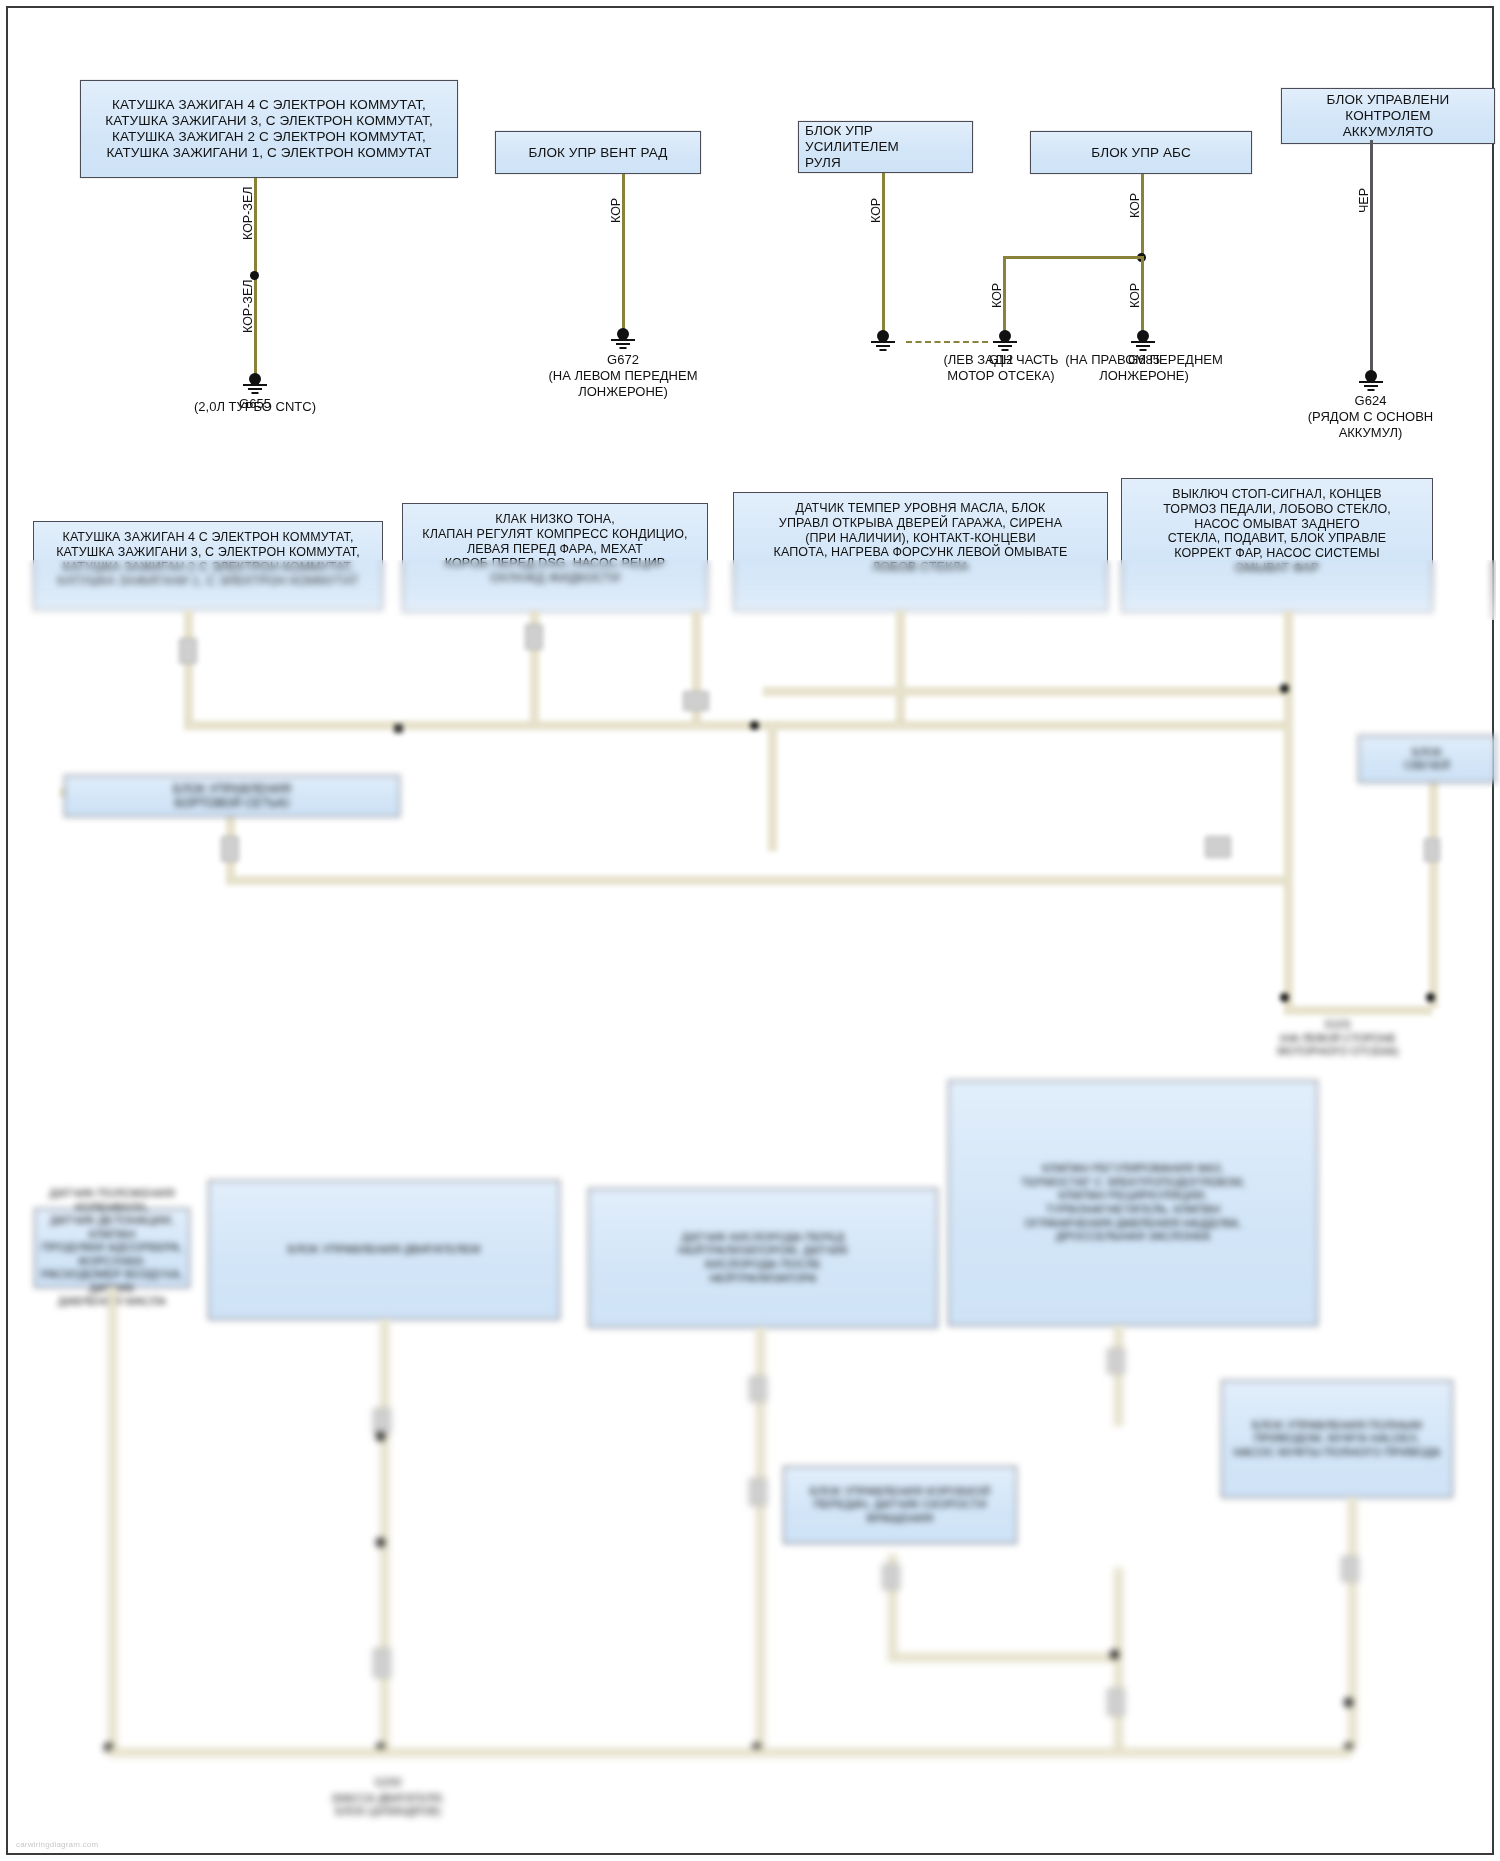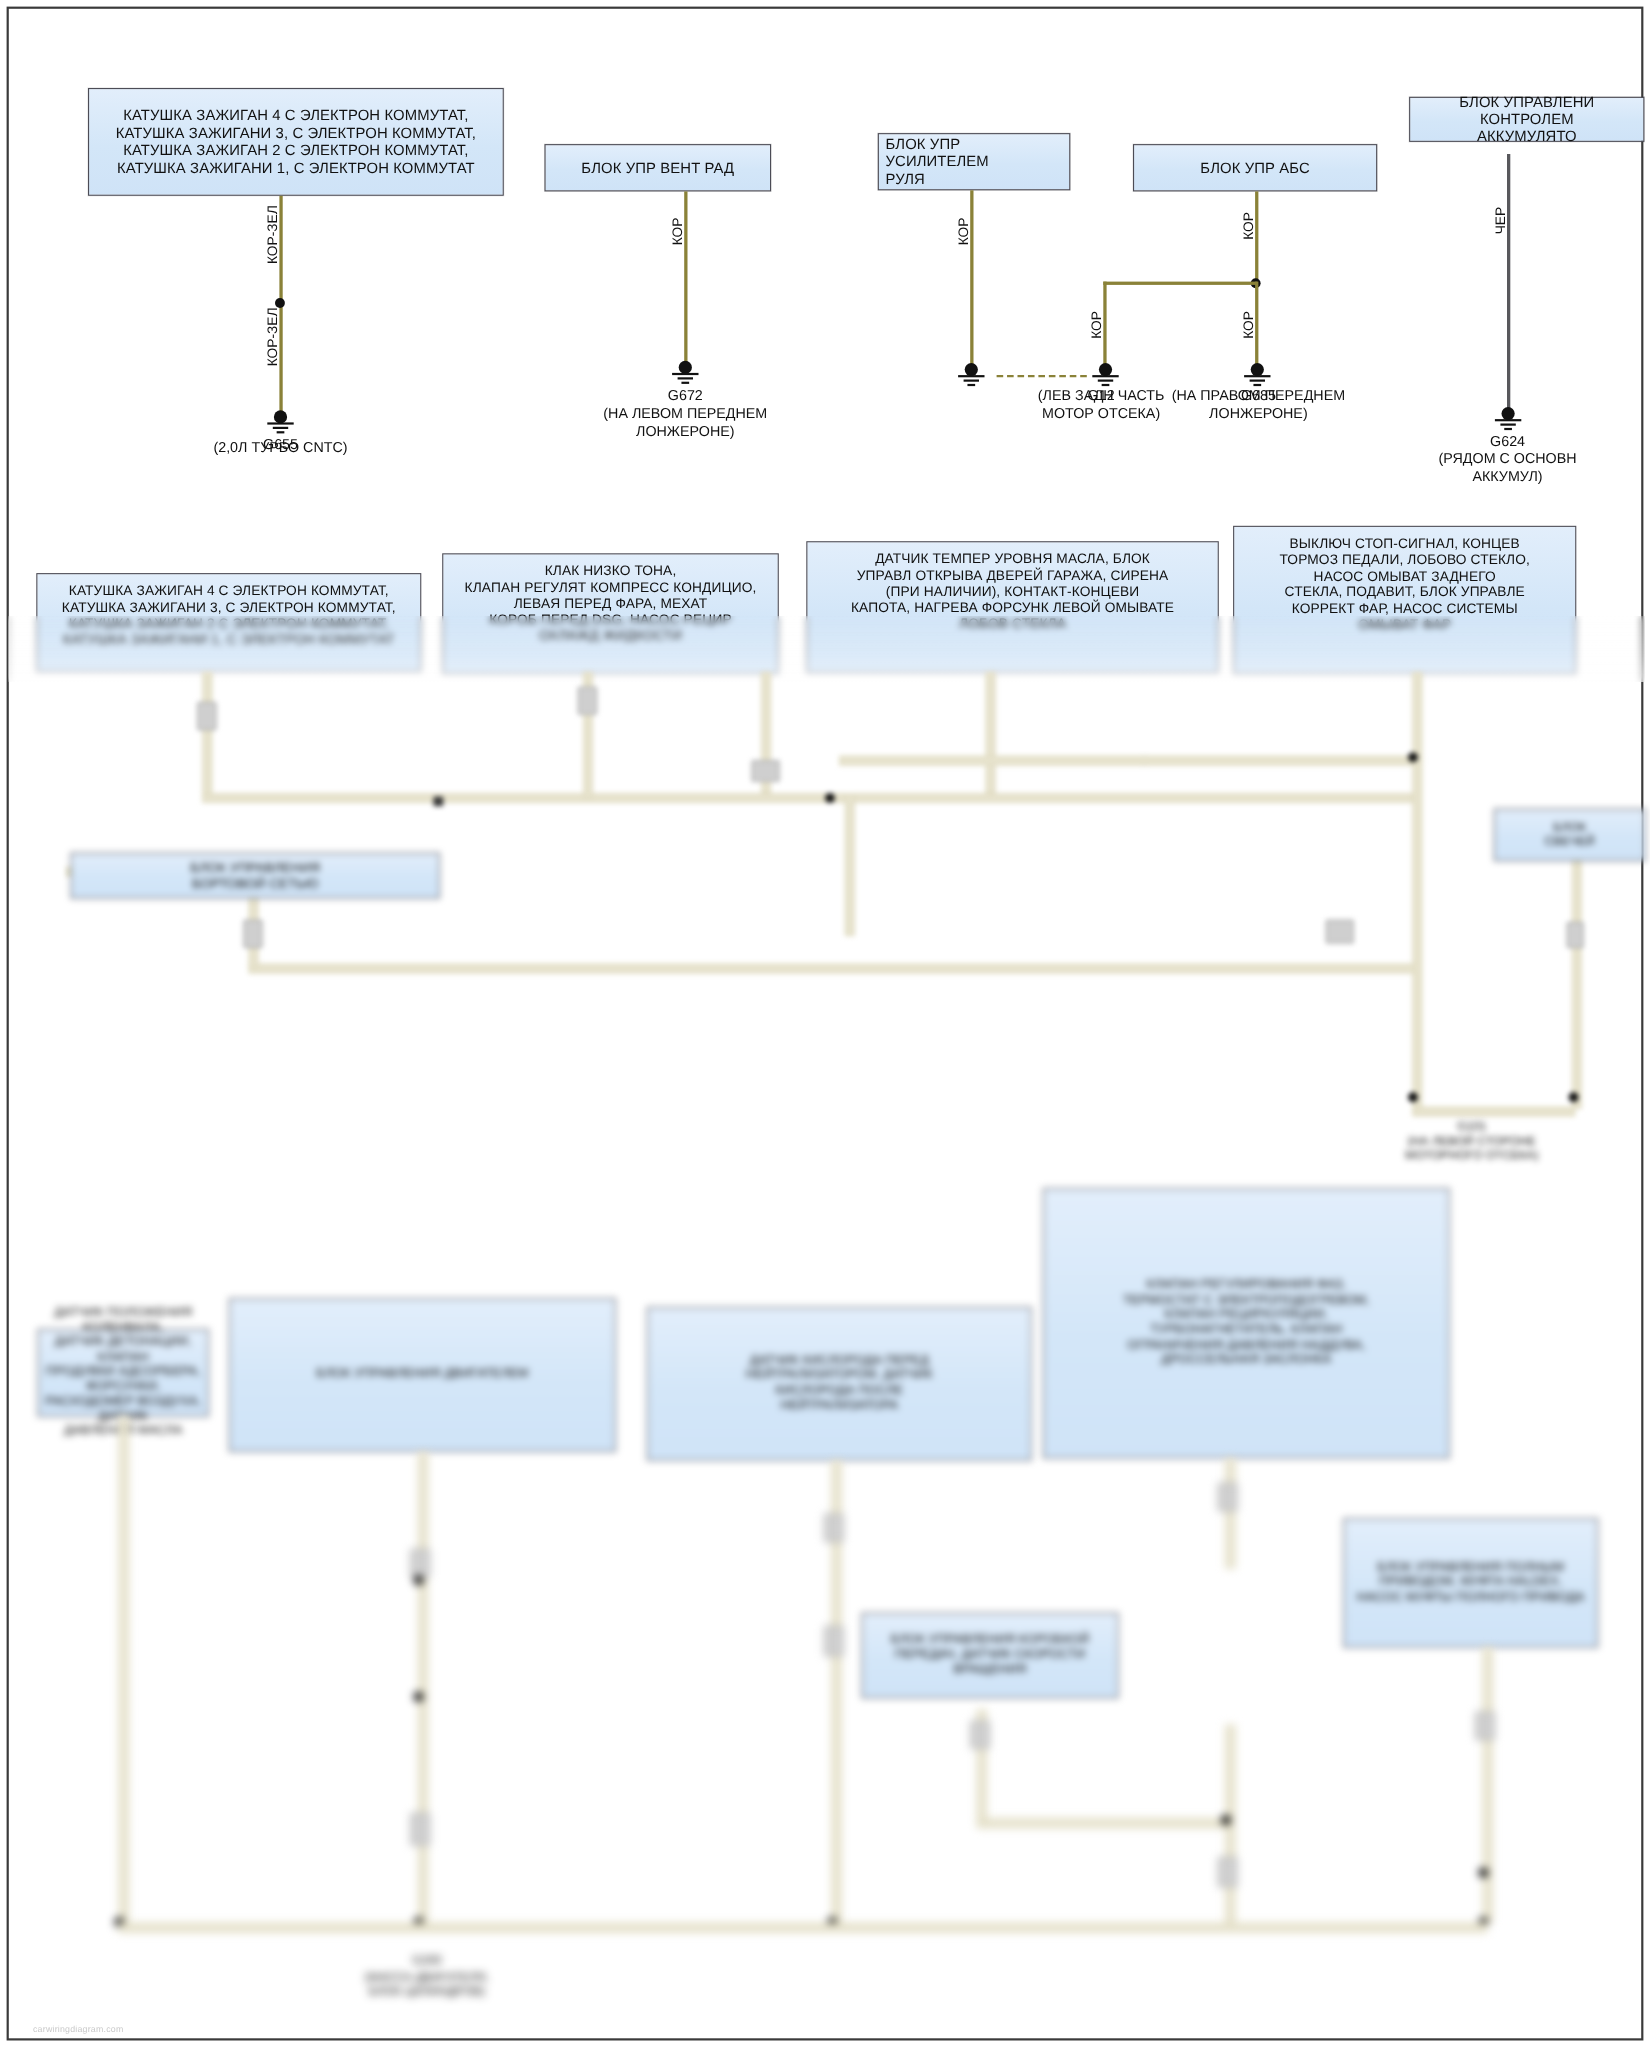--- a/index.html
+++ b/index.html
@@ -121,21 +121,21 @@
     position: absolute;
     font-size: 13px;
     color: #111;
     text-align: center;
     line-height: 1.22;
     white-space: pre-line;
   }
 
   .watermark {
     position: absolute;
-    left: 22px; bottom: 4px;
+    left: 8px; bottom: 4px;
     font-size: 8px;
     color: #c9c9c9;
     letter-spacing: .2px;
     text-align: right;
   }
 </style>
 </head>
 <body>
 
 <div id="page">
@@ -147,21 +147,21 @@
 КАТУШКА ЗАЖИГАН 2 С ЭЛЕКТРОН КОММУТАТ,
 КАТУШКА ЗАЖИГАНИ 1, С ЭЛЕКТРОН КОММУТАТ</div>
 
       <div class="box sharp" style="left:487px; top:123px; width:206px; height:43px;">БЛОК УПР ВЕНТ РАД</div>
 
       <div class="box sharp" style="left:790px; top:113px; width:175px; height:52px; text-align:left; justify-content:flex-start;">БЛОК УПР УСИЛИТЕЛЕМ
 РУЛЯ</div>
 
       <div class="box sharp" style="left:1022px; top:123px; width:222px; height:43px;">БЛОК УПР АБС</div>
 
-      <div class="box sharp" style="left:1273px; top:80px; width:214px; height:41px;">БЛОК УПРАВЛЕНИ КОНТРОЛЕМ
+      <div class="box sharp" style="left:1273px; top:80px; width:214px; height:56px;">БЛОК УПРАВЛЕНИ КОНТРОЛЕМ
 АККУМУЛЯТО</div>
 
       <div class="wire-v" style="left:246px; top:170px; height:200px;"></div>
       <div class="jdot" style="left:242px; top:263px;"></div>
       <div class="vlabel" style="left:233px; top:232px;">КОР-ЗЕЛ</div>
       <div class="vlabel" style="left:233px; top:325px;">КОР-ЗЕЛ</div>
       <div class="gnd" style="left:234px; top:365px;">
         <div class="dot"></div>
           <div class="l1"></div>
           <div class="l2"></div>

